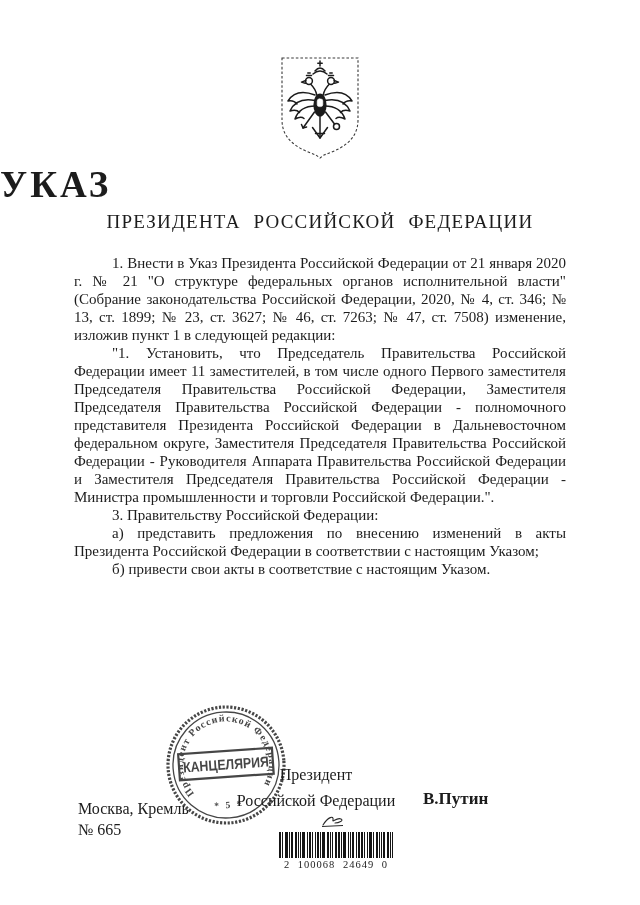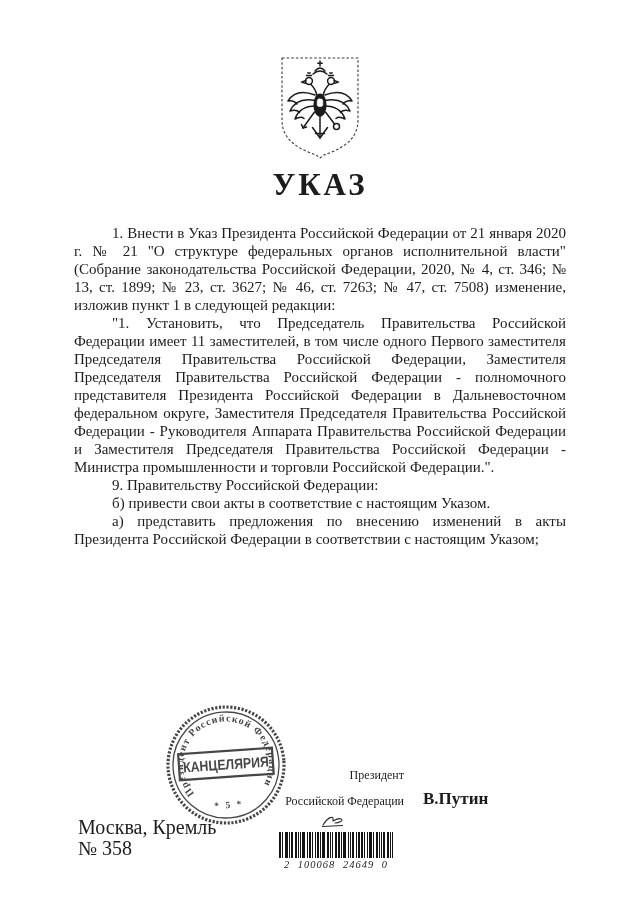--- a/index.html
+++ b/index.html
@@ -8,46 +8,46 @@
     width:640px;height:905px;
     margin:0 auto;
     background:#ffffff;
     color:#1c1c1c;
     font-family:"Liberation Serif", serif;
     overflow:hidden;
   }
   
   .emblem{display:block;margin:54px auto 0;width:84px;height:106px;}
   .type-label{
-    margin-top:6px;text-align:center;
-    font-size:31px;font-weight:bold;letter-spacing:3px;line-height:37px;
+    margin-top:6px;text-align:left;
+    font-size:37px;font-weight:bold;letter-spacing:3px;line-height:37px;
   }
   .issuer-label{
     margin-top:8px;text-align:center;
     font-size:19px;letter-spacing:1.2px;word-spacing:7px;line-height:22px;
   }
   .subject{
     margin:25px auto 0;width:418px;text-align:center;
     font-size:15.5px;font-weight:bold;line-height:19.6px;
   }
   
   .body-text{
     margin:21px auto 0;width:492px;height:392px;
     font-size:15px;line-height:18px;text-align:justify;
   }
   .body-text p{margin:0;text-indent:38px;}
   
   .stamp{position:absolute;left:162px;top:701px;width:128px;height:130px;opacity:.85;}
   .sig-position{
     position:absolute;left:228px;top:762px;width:176px;
-    text-align:right;font-size:12px;line-height:26px;
+    text-align:center;font-size:16px;line-height:26px;
   }
   .sig-name{position:absolute;left:423px;top:789px;font-size:17px;font-weight:bold;}
-  .footer{position:absolute;left:78px;top:817px;font-size:20px;line-height:20.5px;}
-  .barcode-wrap{position:absolute;left:276px;top:813px;width:120px;text-align:center;font-style:italic;}
+  .footer{position:absolute;left:78px;top:799px;font-size:16px;line-height:20.5px;}
+  .barcode-wrap{position:absolute;left:276px;top:813px;width:120px;text-align:center;}
   .paraph{display:block;margin:0 auto;width:34px;height:16px;}
   .bars{
     margin-top:3px;height:26px;width:114px;margin-left:auto;margin-right:auto;
     overflow:hidden;white-space:nowrap;font-size:0;text-align:left;
   }
   .bars span{display:inline-block;height:26px;background:#151515;vertical-align:top;}
   .barcode-num{
     margin-top:1px;font-size:10.5px;letter-spacing:1px;word-spacing:4px;
     font-family:"Liberation Serif", serif;
   }
@@ -92,27 +92,28 @@
       <path d="M47.5,58 L56.5,70"></path>
       <circle cx="58.5" cy="72.5" r="3"></circle>
 
       <path d="M42,62 V84"></path>
       <path d="M42,84 l-7.5,-10.5 M42,84 l7.5,-10.5"></path>
       <path d="M37.5,79.5 h9"></path>
     </g>
   </svg>
 
   <div class="type-label">УКАЗ</div>
+  <div class="issuer-label">ПРЕЗИДЕНТА РОССИЙСКОЙ ФЕДЕРАЦИИ</div>
 
   <div class="body-text">
       <p>1. Внести в Указ Президента Российской Федерации от 21 января 2020 г. № 21 "О структуре федеральных органов исполнительной власти" (Собрание законодательства Российской Федерации, 2020, № 4, ст. 346; № 13, ст. 1899; № 23, ст. 3627; № 46, ст. 7263; № 47, ст. 7508) изменение, изложив пункт 1 в следующей редакции:</p>
       <p>"1. Установить, что Председатель Правительства Российской Федерации имеет 11 заместителей, в том числе одного Первого заместителя Председателя Правительства Российской Федерации, Заместителя Председателя Правительства Российской Федерации - полномочного представителя Президента Российской Федерации в Дальневосточном федеральном округе, Заместителя Председателя Правительства Российской Федерации - Руководителя Аппарата Правительства Российской Федерации и Заместителя Председателя Правительства Российской Федерации - Министра промышленности и торговли Российской Федерации.".</p>
-      <p>9. Правительству Российской Федерации:</p>
+      <p>3. Правительству Российской Федерации:</p>
+      <p>а) представить предложения по внесению изменений в акты Президента Российской Федерации в соответствии с настоящим Указом;</p>
       <p>б) привести свои акты в соответствие с настоящим Указом.</p>
-      <p>а) представить предложения по внесению изменений в акты Президента Российской Федерации в соответствии с настоящим Указом;</p>
     </div>
 
   <svg class="stamp" viewBox="0 0 128 130" aria-hidden="true">
     <g transform="rotate(-4 64 64)" stroke="#262626" fill="none">
       <circle cx="64" cy="64" r="58" stroke-width="3.2" stroke-dasharray="2.2 1.6"></circle>
       <circle cx="64" cy="64" r="53" stroke-width="1.3"></circle>
       <path id="stamp-arc" d="M 31,91 A 43,43 0 1 1 97,91" fill="none" stroke="none"></path>
       <text font-family="Liberation Serif, serif" font-size="10" font-weight="bold" fill="#262626" stroke="none" letter-spacing="0.8">
         <textPath href="#stamp-arc" startOffset="1" textLength="188">Президент Российской Федерации</textPath>
       </text>
@@ -132,16 +133,16 @@
     <svg class="paraph" viewBox="0 0 34 16" aria-hidden="true">
       <path d="M4,12 C9,4 15,2 14,7 C13,10 18,4 22,6 C25,7.5 20,10 16,10" fill="none" stroke="#2a2a2a" stroke-width="1.1" stroke-linecap="round"></path>
       <line x1="3" y1="13.5" x2="24" y2="12.5" stroke="#2a2a2a" stroke-width="1"></line>
     </svg>
     <div class="bars" id="bars"><span style="width: 2px; margin-right: 1px;"></span><span style="width: 1px; margin-right: 2px;"></span><span style="width: 3px; margin-right: 1px;"></span><span style="width: 1px; margin-right: 1px;"></span><span style="width: 2px; margin-right: 2px;"></span><span style="width: 2px; margin-right: 1px;"></span><span style="width: 1px; margin-right: 1px;"></span><span style="width: 1px; margin-right: 1px;"></span><span style="width: 3px; margin-right: 2px;"></span><span style="width: 1px; margin-right: 1px;"></span><span style="width: 2px; margin-right: 1px;"></span><span style="width: 1px; margin-right: 2px;"></span><span style="width: 1px; margin-right: 1px;"></span><span style="width: 2px; margin-right: 1px;"></span><span style="width: 1px; margin-right: 1px;"></span><span style="width: 3px; margin-right: 2px;"></span><span style="width: 2px; margin-right: 1px;"></span><span style="width: 1px; margin-right: 1px;"></span><span style="width: 1px; margin-right: 2px;"></span><span style="width: 2px; margin-right: 1px;"></span><span style="width: 2px; margin-right: 1px;"></span><span style="width: 1px; margin-right: 1px;"></span><span style="width: 3px; margin-right: 2px;"></span><span style="width: 1px; margin-right: 1px;"></span><span style="width: 1px; margin-right: 1px;"></span><span style="width: 2px; margin-right: 2px;"></span><span style="width: 1px; margin-right: 1px;"></span><span style="width: 2px; margin-right: 1px;"></span><span style="width: 2px; margin-right: 1px;"></span><span style="width: 1px; margin-right: 2px;"></span><span style="width: 1px; margin-right: 1px;"></span><span style="width: 3px; margin-right: 1px;"></span><span style="width: 1px; margin-right: 2px;"></span><span style="width: 2px; margin-right: 1px;"></span><span style="width: 1px; margin-right: 1px;"></span><span style="width: 1px; margin-right: 1px;"></span><span style="width: 2px; margin-right: 2px;"></span><span style="width: 2px; margin-right: 1px;"></span><span style="width: 1px; margin-right: 1px;"></span><span style="width: 2px; margin-right: 2px;"></span></div>
     <div class="barcode-num">2 100068 24649 0</div>
   </div>
 
   <div class="footer">
     <div>Москва, Кремль</div>
-    <div>№ 358</div>
+    <div>№ 665</div>
   </div>
 
 </div>
 
 </body></html>

